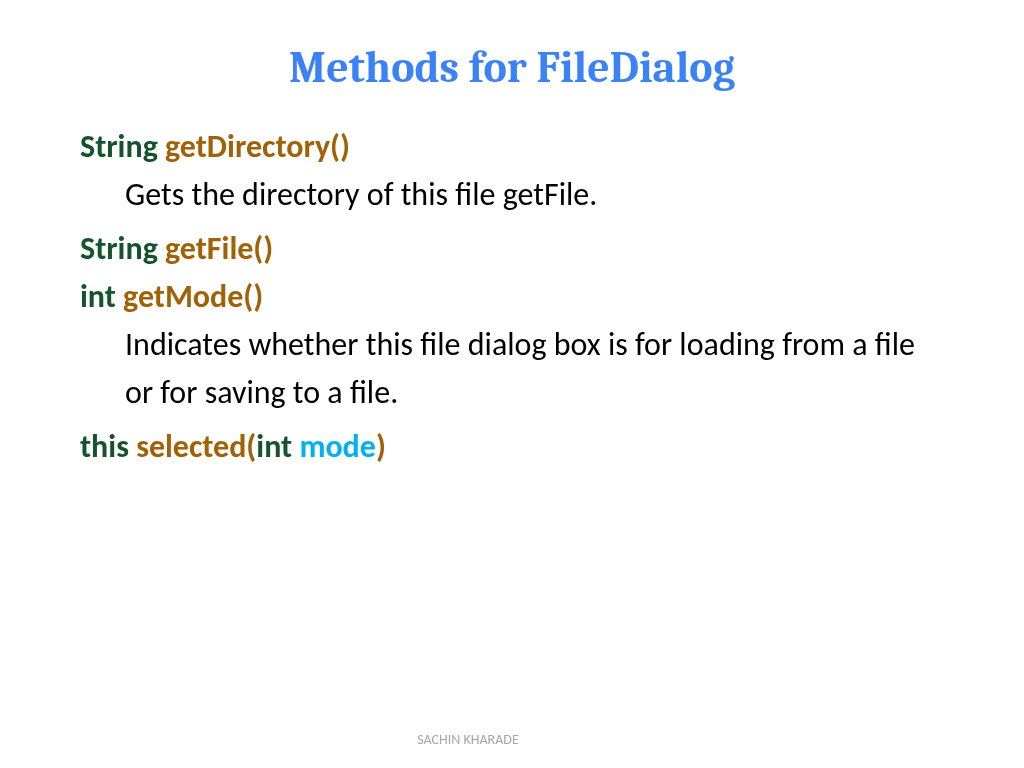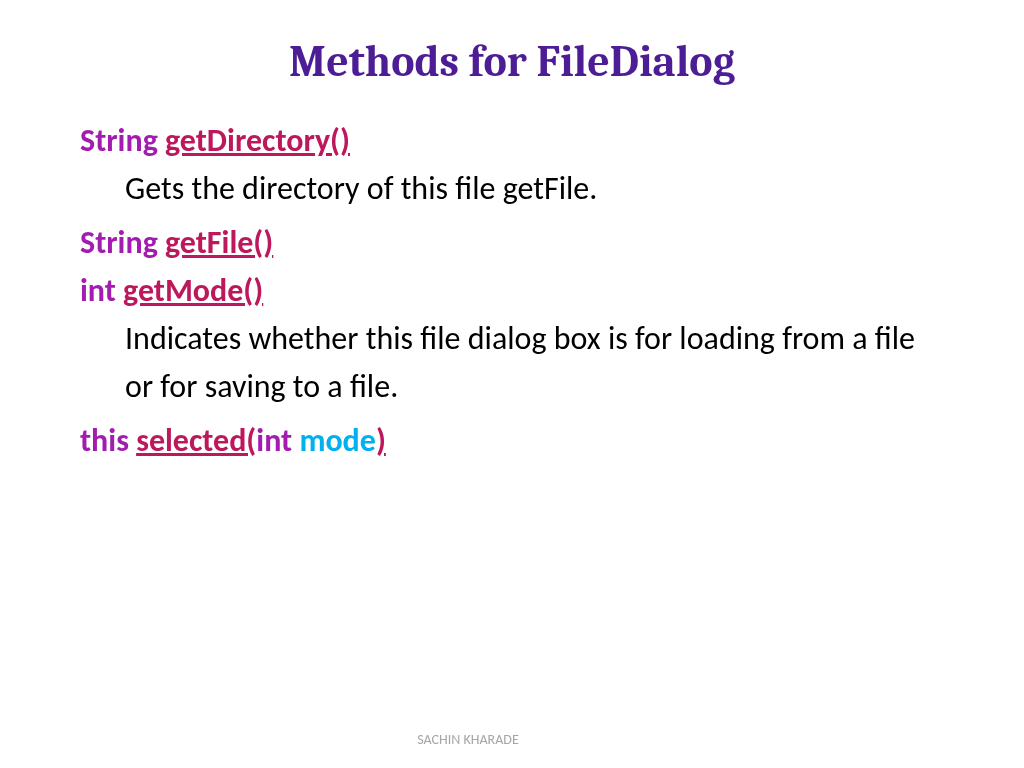--- a/index.html
+++ b/index.html
@@ -8,39 +8,39 @@
     height: 768px;
     font-family: Cambria, Georgia, 'Times New Roman', serif;
     background: #ffffff;
     padding: 20px 80px 0 80px;
     position: relative;
   }
   .title {
     text-align: center;
     font-size: 44px;
     font-weight: bold;
-    color: #4c1d95;
-    margin-top: 16px;
+    color: #3b82f6;
+    margin-top: 22px;
     margin-bottom: 30px;
   }
   .content {
     font-size: 32px;
     line-height: 1.5;
     font-family: Calibri, 'Segoe UI', Arial, sans-serif;
     color: #000000;
   }
   .method-sig {
     font-weight: bold;
   }
   .method-desc {
     padding-left: 45px;
     margin-bottom: 6px;
   }
-  .type-red { color: #a21caf; text-align: center; }
-  .name-blue { color: #be185d; text-decoration: underline; }
+  .type-red { color: #14532d; text-align: center; }
+  .name-blue { color: #a16207; }
   .param-cyan { color: #00b0f0; text-align: center; }
   .footer {
     position: absolute;
     bottom: 20px;
     left: 0;
     width: 936px;
     text-align: center;
     font-size: 14px;
     color: #a6a6a6;
     font-family: Calibri, Arial, sans-serif;

